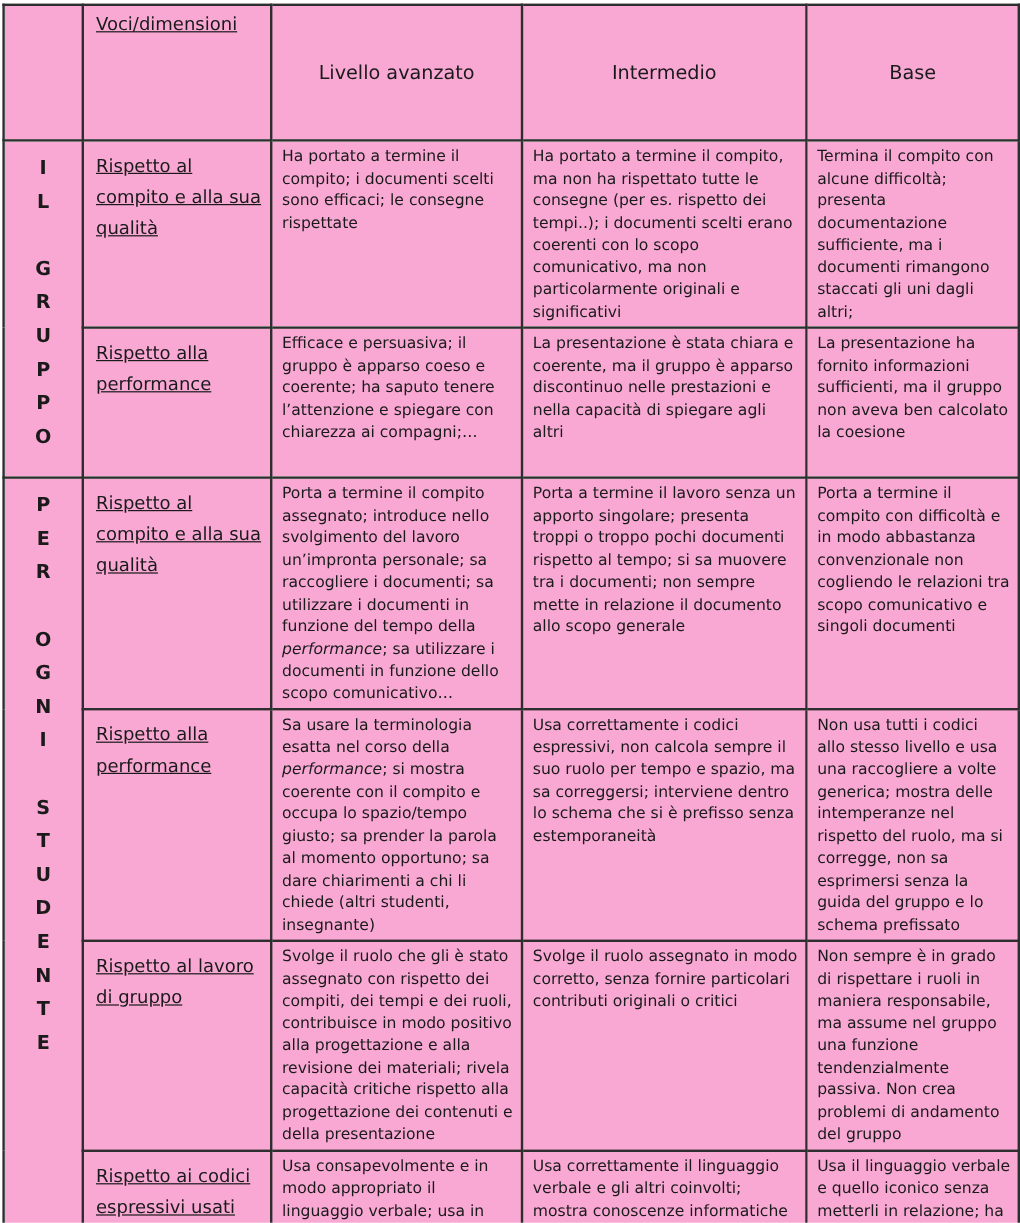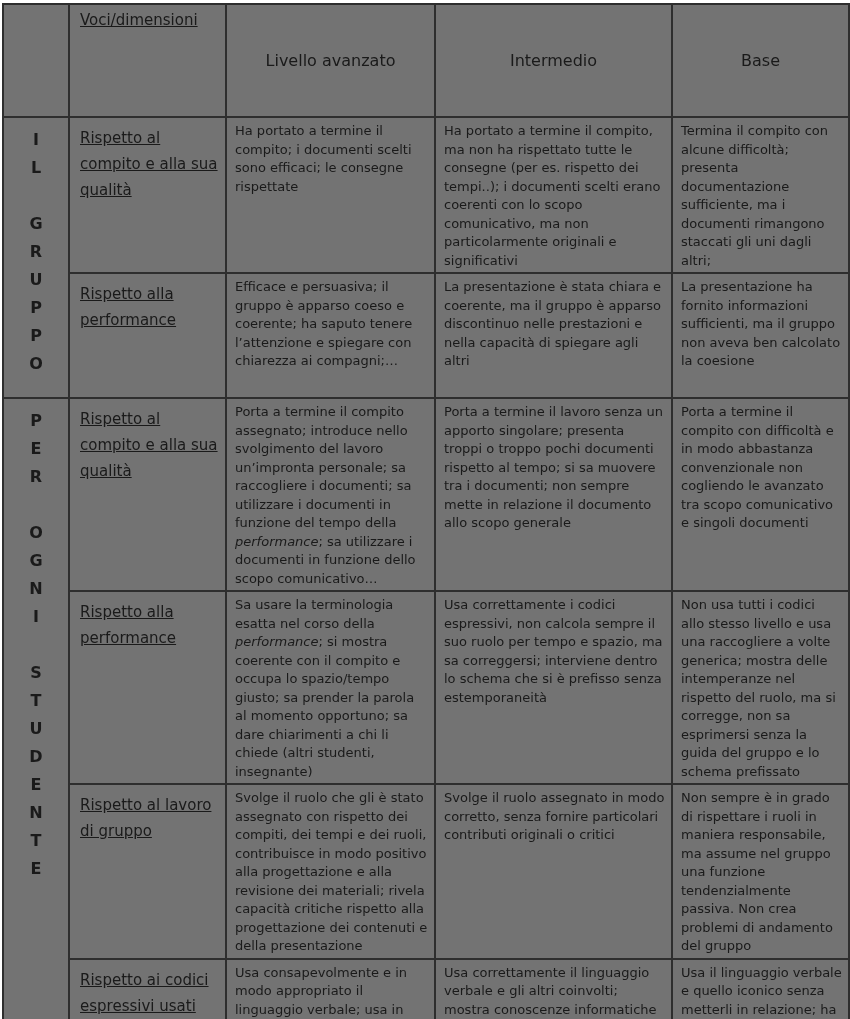--- a/index.html
+++ b/index.html
@@ -12,21 +12,21 @@
   }
   .page { padding:3px 2px; }
   table.rubric {
     border-collapse:collapse;
     table-layout:fixed;
     width:846px;
   }
   td {
     border:2px solid #2e2e2e;
     vertical-align:top;
-    background:#737373;
+    background:#f9a8d4;
     overflow:hidden;
   }
   
   col.c-section   { width:66px; }
   col.c-voci      { width:157px; }
   col.c-avanzato  { width:209px; }
   col.c-intermedio{ width:237px; }
   col.c-base      { width:177px; }
 
   
@@ -132,21 +132,21 @@
 U
 D
 E
 N
 T
 E</div>
       </td>
       <td class="label-cell"><span class="u">Rispetto al compito e alla sua qualità</span></td>
       <td class="body-cell"><span>Porta a termine il compito assegnato; introduce nello svolgimento del lavoro un’impronta personale; sa raccogliere i documenti; sa utilizzare i  documenti in funzione del tempo della </span><span class="it">performance</span><span>; sa utilizzare i documenti in funzione dello scopo comunicativo…</span></td>
       <td class="body-cell">Porta a termine il lavoro senza un apporto singolare; presenta troppi o troppo pochi documenti rispetto al tempo; si sa muovere tra i documenti; non sempre mette in relazione il documento allo scopo generale</td>
-      <td class="body-cell">Porta a termine il compito con difficoltà e in modo abbastanza convenzionale non cogliendo le avanzato tra scopo comunicativo e singoli documenti</td>
+      <td class="body-cell">Porta a termine il compito con difficoltà e in modo abbastanza convenzionale non cogliendo le relazioni tra scopo comunicativo e singoli documenti</td>
     </tr>
     <tr style="height:174px;">
       <td class="label-cell"><span class="u">Rispetto alla performance</span></td>
       <td class="body-cell"><span>Sa usare la terminologia esatta nel corso della </span><span class="it">performance</span><span>; si mostra coerente con il compito e occupa lo spazio/tempo giusto; sa prender la parola al momento opportuno; sa dare chiarimenti a chi li chiede (altri studenti, insegnante)</span></td>
       <td class="body-cell">Usa correttamente i codici espressivi, non calcola sempre il suo ruolo per tempo e spazio, ma sa correggersi; interviene dentro lo schema che si è prefisso senza estemporaneità</td>
       <td class="body-cell">Non usa tutti i codici allo stesso livello e usa una raccogliere a volte generica; mostra delle intemperanze nel rispetto del ruolo, ma si corregge, non sa esprimersi senza la guida del gruppo e lo schema prefissato</td>
     </tr>
     <tr style="height:166px;">
       <td class="label-cell"><span class="u">Rispetto al lavoro di gruppo</span></td>
       <td class="body-cell">Svolge il ruolo che gli è stato assegnato con rispetto dei compiti, dei tempi e dei ruoli, contribuisce in modo positivo alla progettazione e alla revisione dei materiali; rivela capacità critiche rispetto alla progettazione dei contenuti e della presentazione</td>

